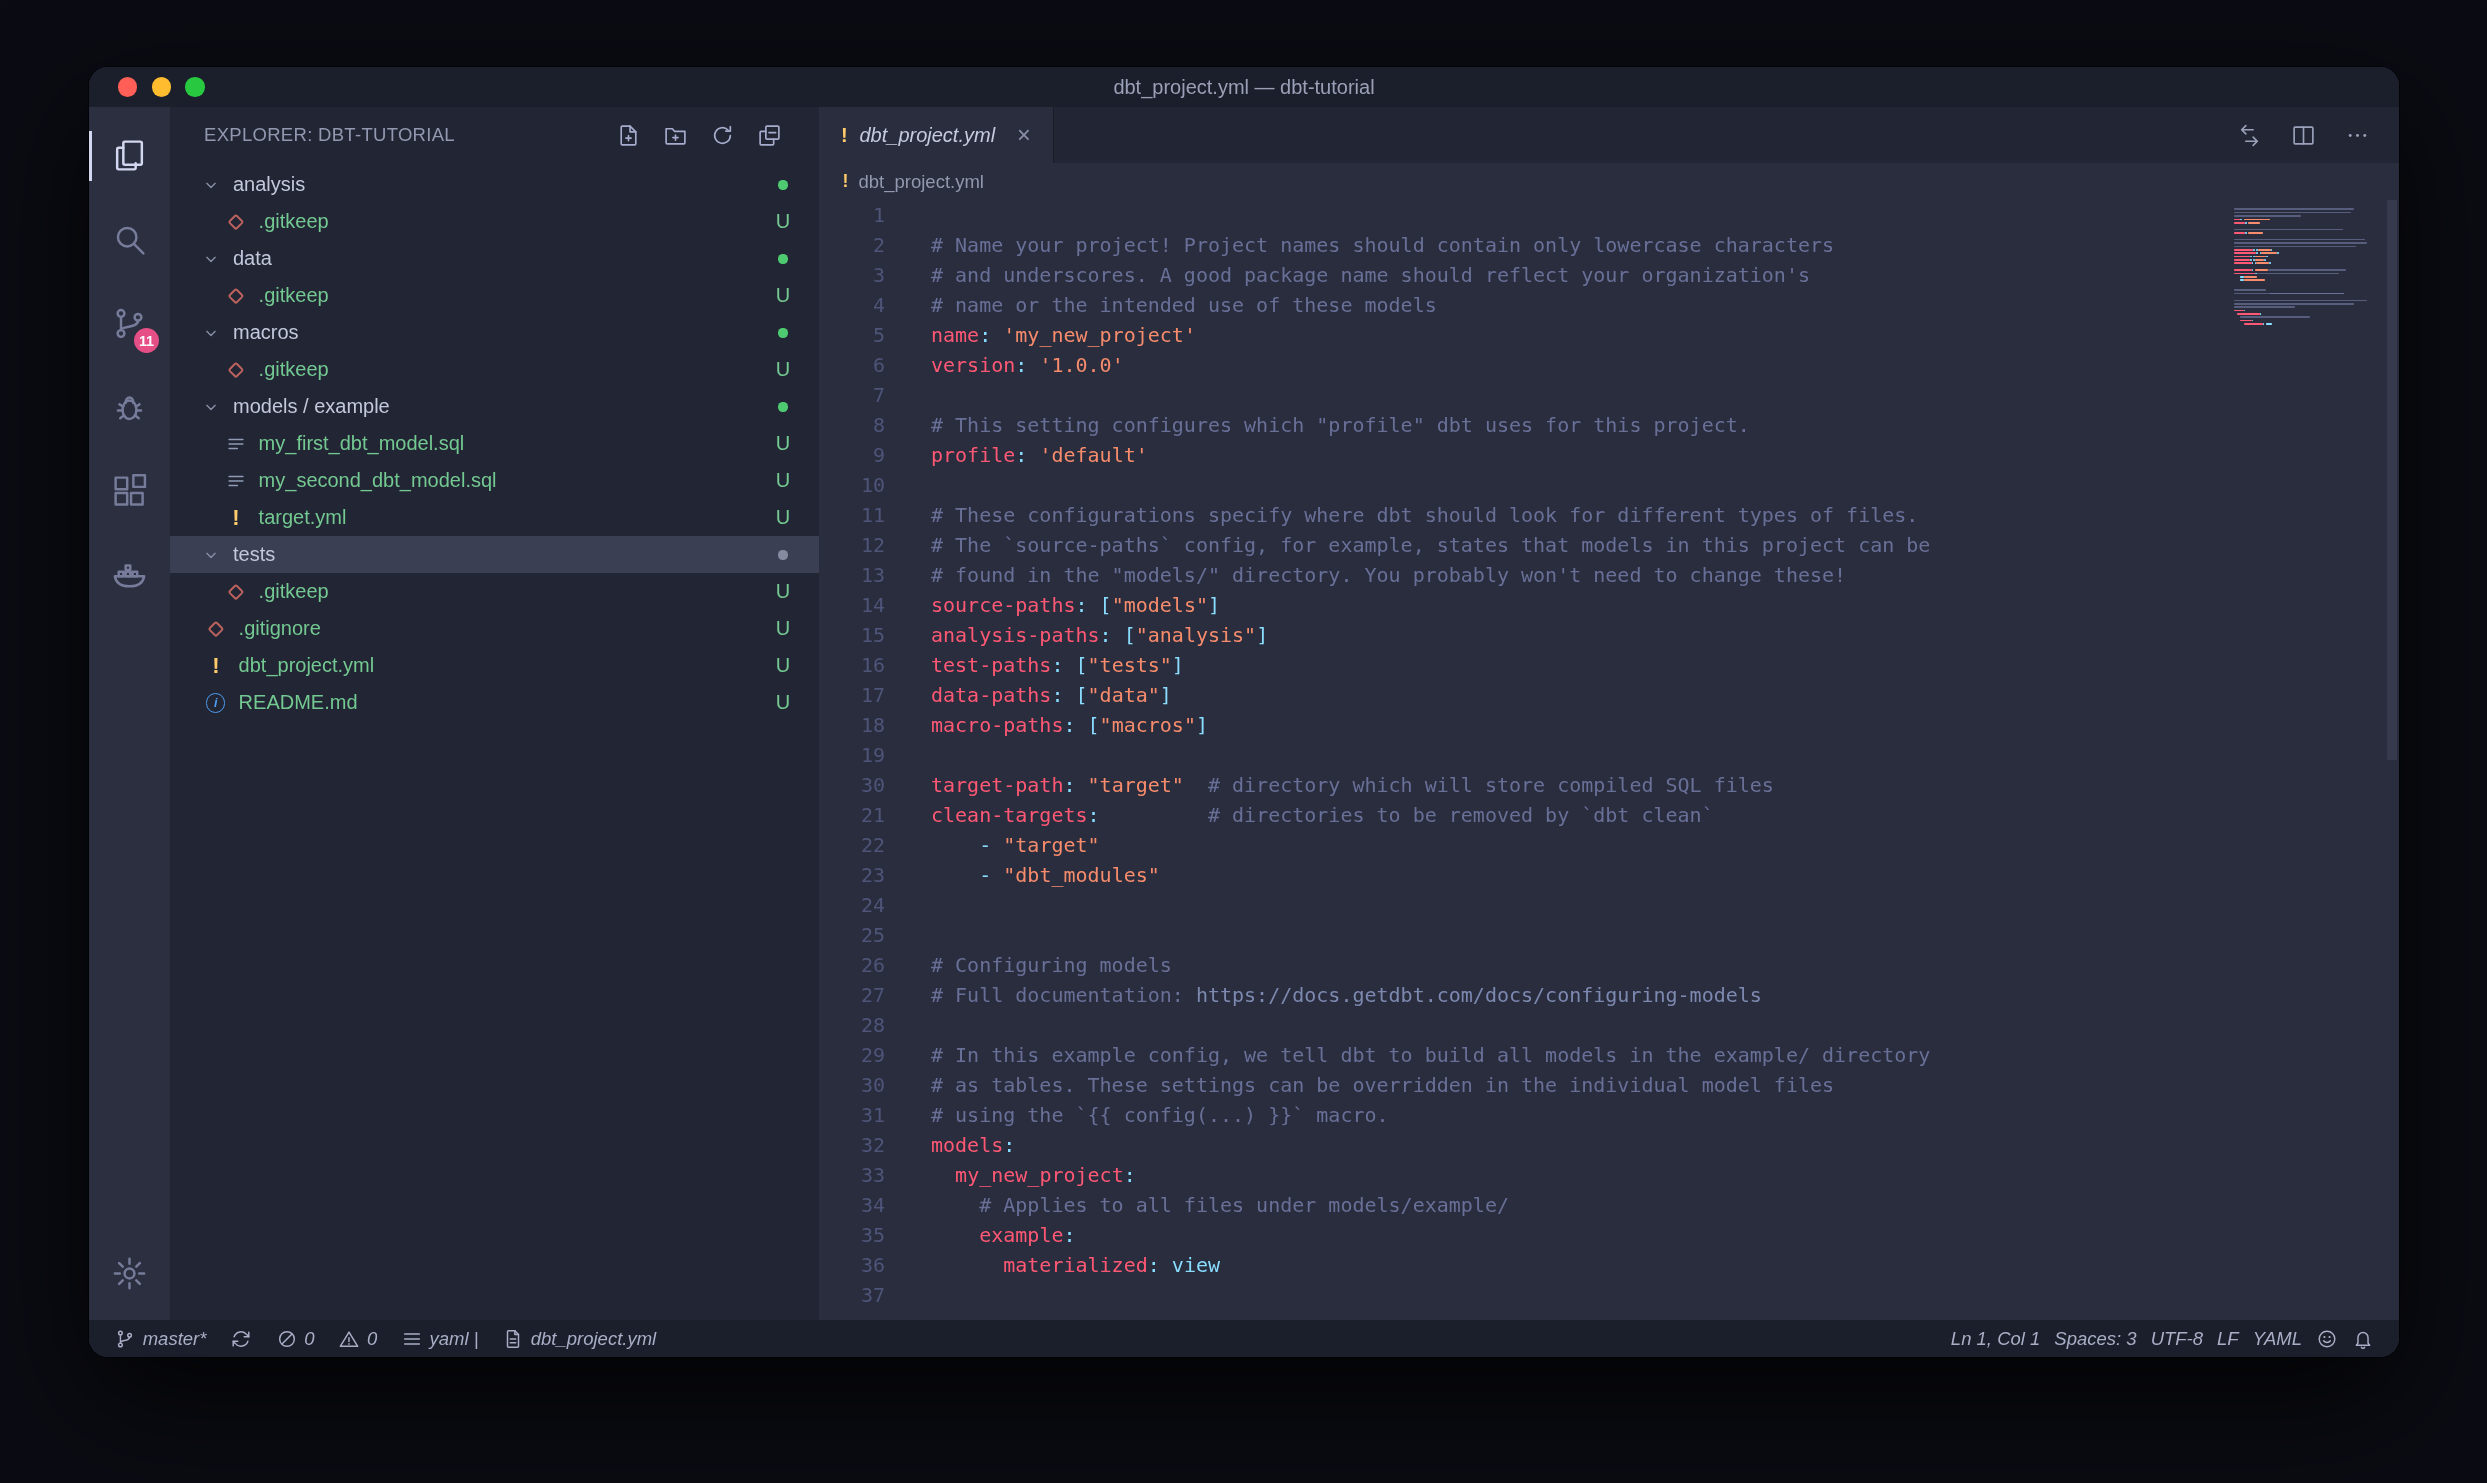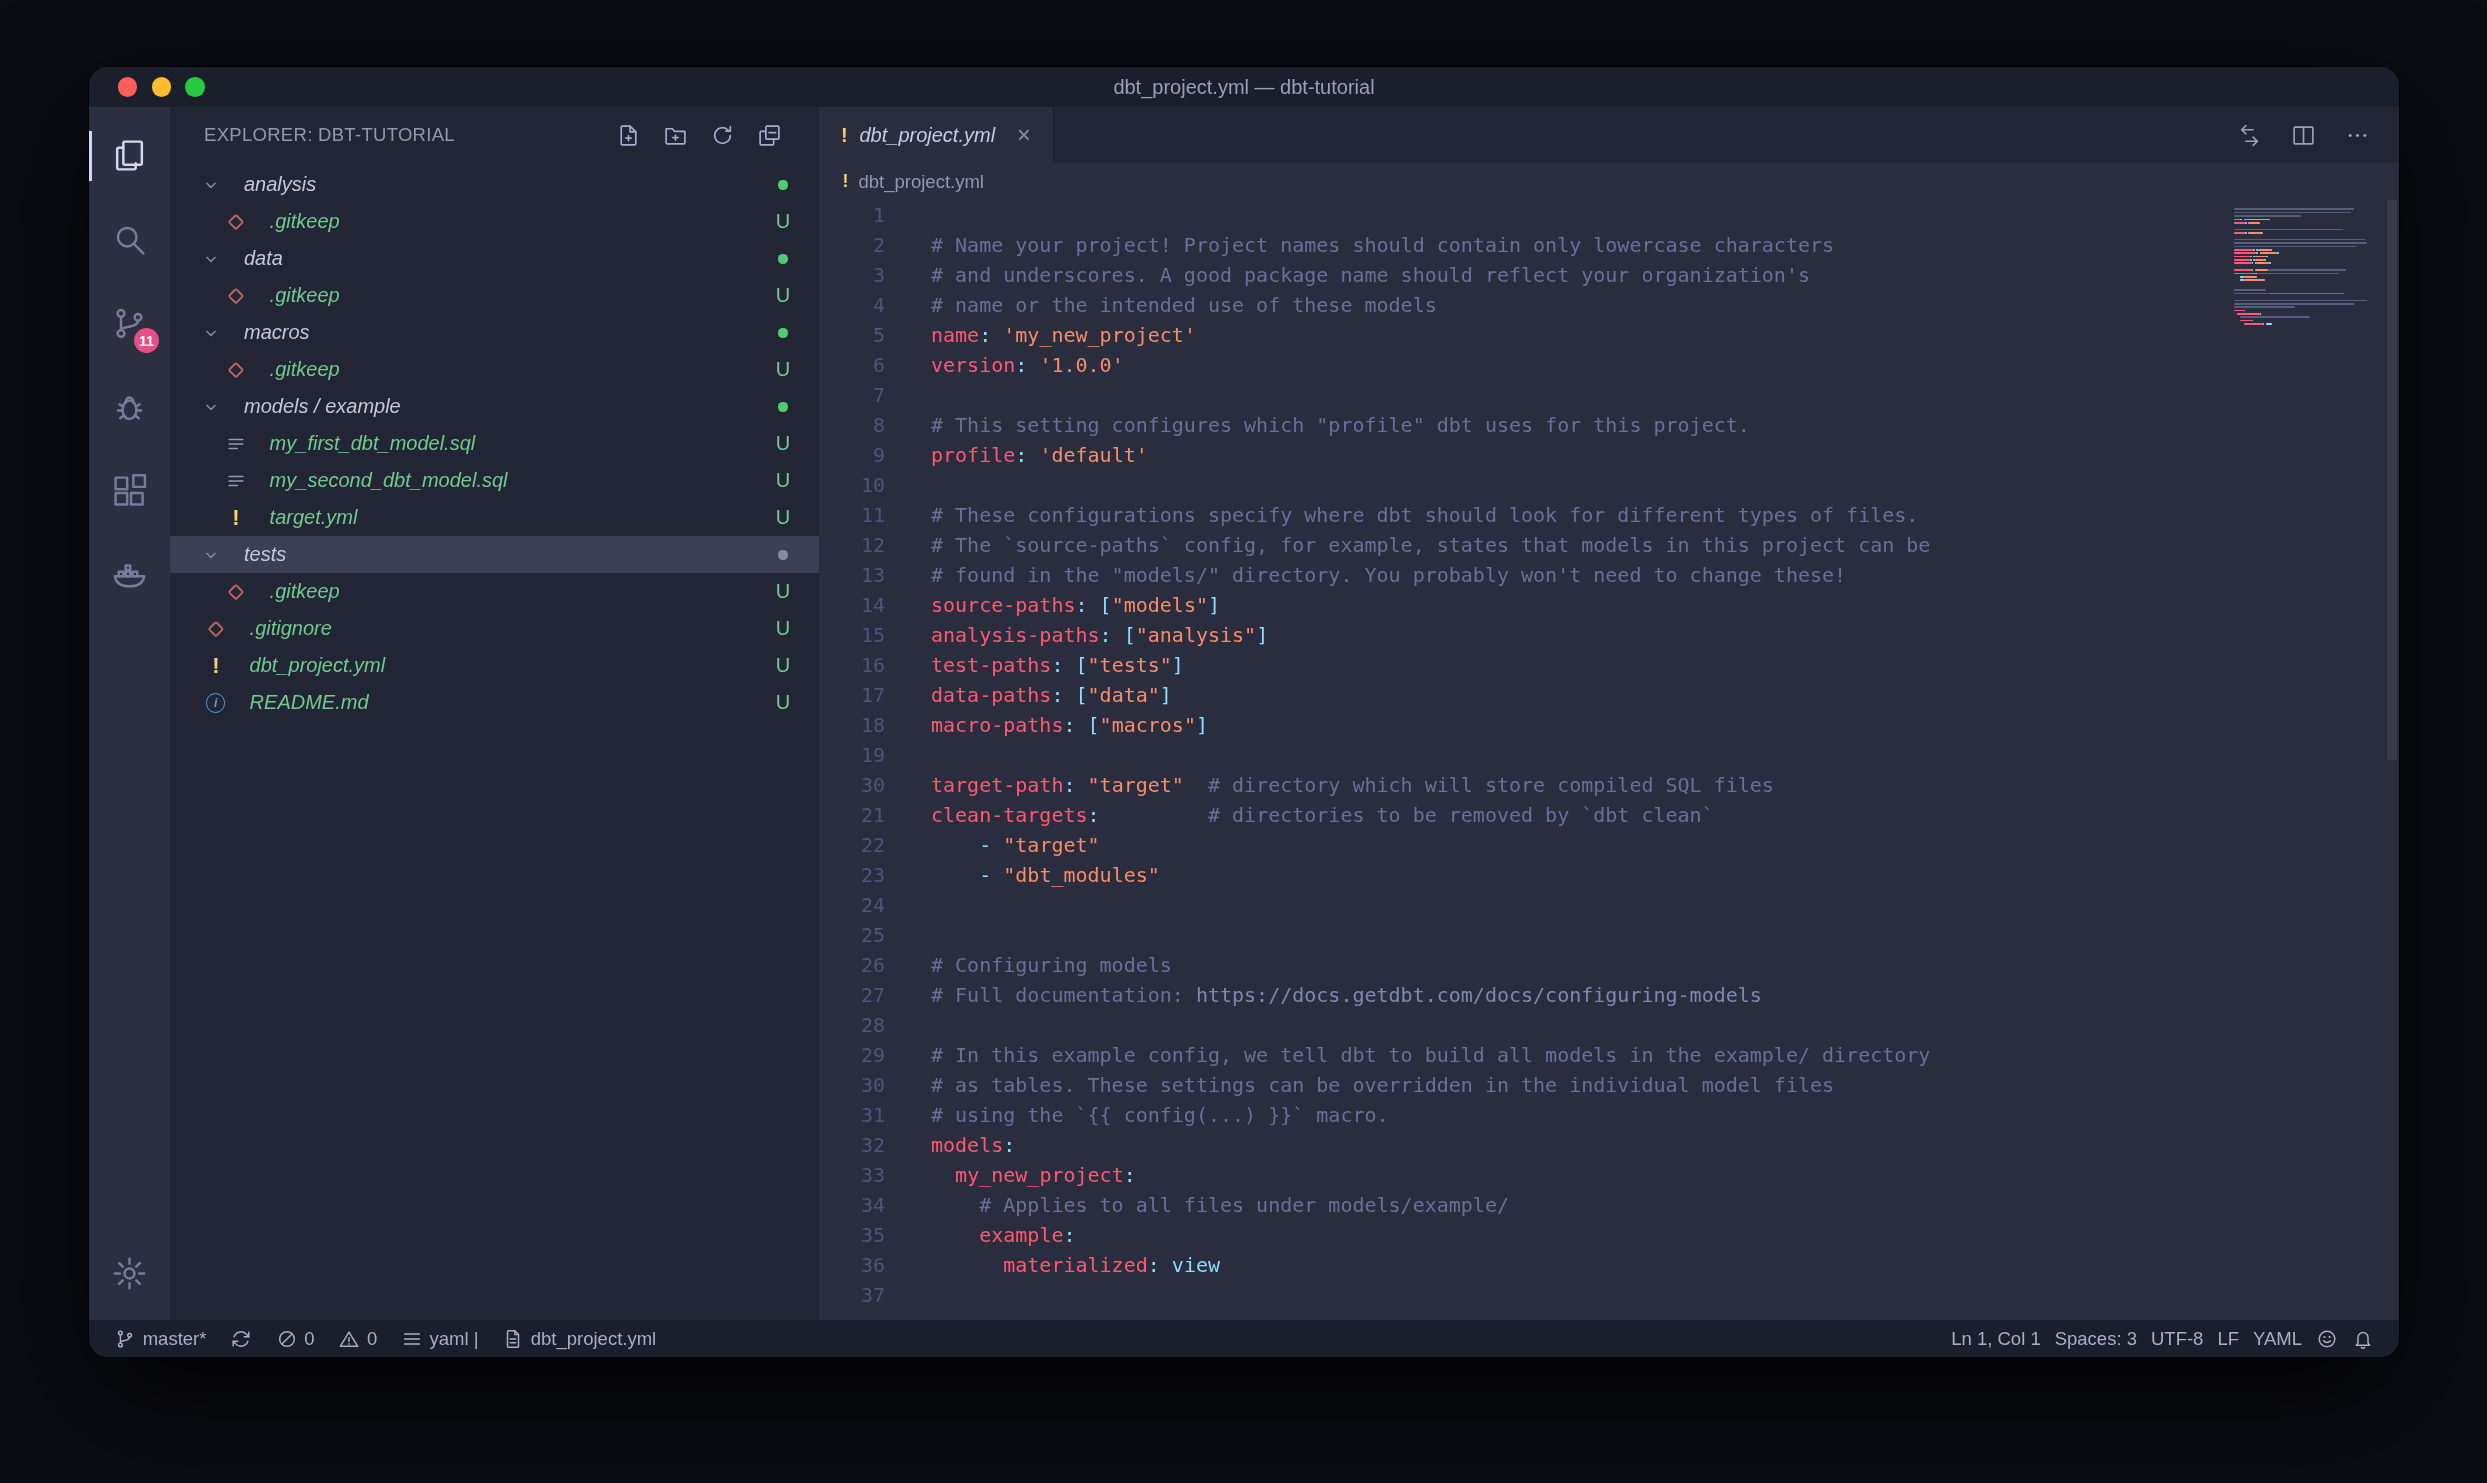--- a/index.html
+++ b/index.html
@@ -49,21 +49,21 @@
   .tree { flex: 1; overflow: hidden; padding-top: 3.4px; }
   .trow { height: 37px; display: flex; align-items: center; font-size: 20px;
     color: var(--folder-text, #c3c8dd); cursor: pointer; }
   .trow.sel { background: var(--selection-row-bg, #3a3f54); }
   .trow.folder { padding-left: 30px; }
   .trow.file.d1 { padding-left: 54px; }
   .trow.file.d0 { padding-left: 34px; }
   .trow .chev { width: 22px; height: 22px; color: #8a90a8; display: flex; align-items: center; justify-content: center; flex: 0 0 auto; }
   .trow .chev .svg-ic { width: 20px; height: 20px; }
   .trow .ficon { width: 23.6px; height: 23.6px; display: flex; align-items: center; justify-content: center; flex: 0 0 auto; }
-  .trow .lbl { margin-left: 22px; white-space: nowrap; font-style: italic; }
+  .trow .lbl { margin-left: 11px; white-space: nowrap; }
   .trow.file .lbl { color: var(--untracked-green, #73c991); }
   .trow .right { margin-left: auto; margin-right: 25px; min-width: 22px;
     display: flex; align-items: center; justify-content: center; }
   .badge-u { color: var(--untracked-green, #73c991); font-size: 20px; }
   .dot { width: 9.3px; height: 9.3px; border-radius: 50%; }
   .dot.green { background: var(--dot-green, #4ecb71); }
   .dot.grey { background: var(--dot-grey, #848aa0); }
   .ic-git { width: 11.8px; height: 11.8px; border: 2px solid #bb625e; border-radius: 2.5px;
     transform: rotate(45deg); display: inline-block; }
   .ic-sql { color: #8f9bb3; width: 22px; height: 22px; }
@@ -101,21 +101,21 @@
   .mrow { height: 1.7px; margin-bottom: 1.7px; display: flex; }
   .mseg { height: 1.7px; border-radius: 0.8px; }
   .scrollbar { position: absolute; top: 0; right: 0; bottom: 0; width: 13.5px; }
   .sthumb { position: absolute; top: 0; left: 1.7px; right: 1.7px; height: 50%;
     background: rgba(145,153,185,.12); }
   
   .statusbar { height: 37px; flex: 0 0 auto; background: var(--statusbar-bg, #1b1e2b);
     display: flex; align-items: center; padding: 0 25px; font-size: 18.5px; color: #a9aec6; }
   .sb-left, .sb-right { display: flex; align-items: center; }
   .sb-right { margin-left: auto; }
-  .sb-item { display: flex; align-items: center; gap: 6.7px; margin-right: 23.6px; cursor: pointer; white-space: nowrap; }
+  .sb-item { display: flex; align-items: center; gap: 6.7px; margin-right: 23.6px; cursor: pointer; white-space: nowrap; font-style: italic; }
   .sb-right .sb-item { margin-right: 0; margin-left: 14px; }
   .sb-item .svg-ic { width: 22px; height: 22px; }
   
   .svg-ic { display: inline-flex; }
   .svg-ic svg { width: 100%; height: 100%; display: block; stroke: currentColor; fill: none;
     stroke-width: 1.6; stroke-linecap: round; stroke-linejoin: round; }
 </style>
 </head>
 <body>
 

